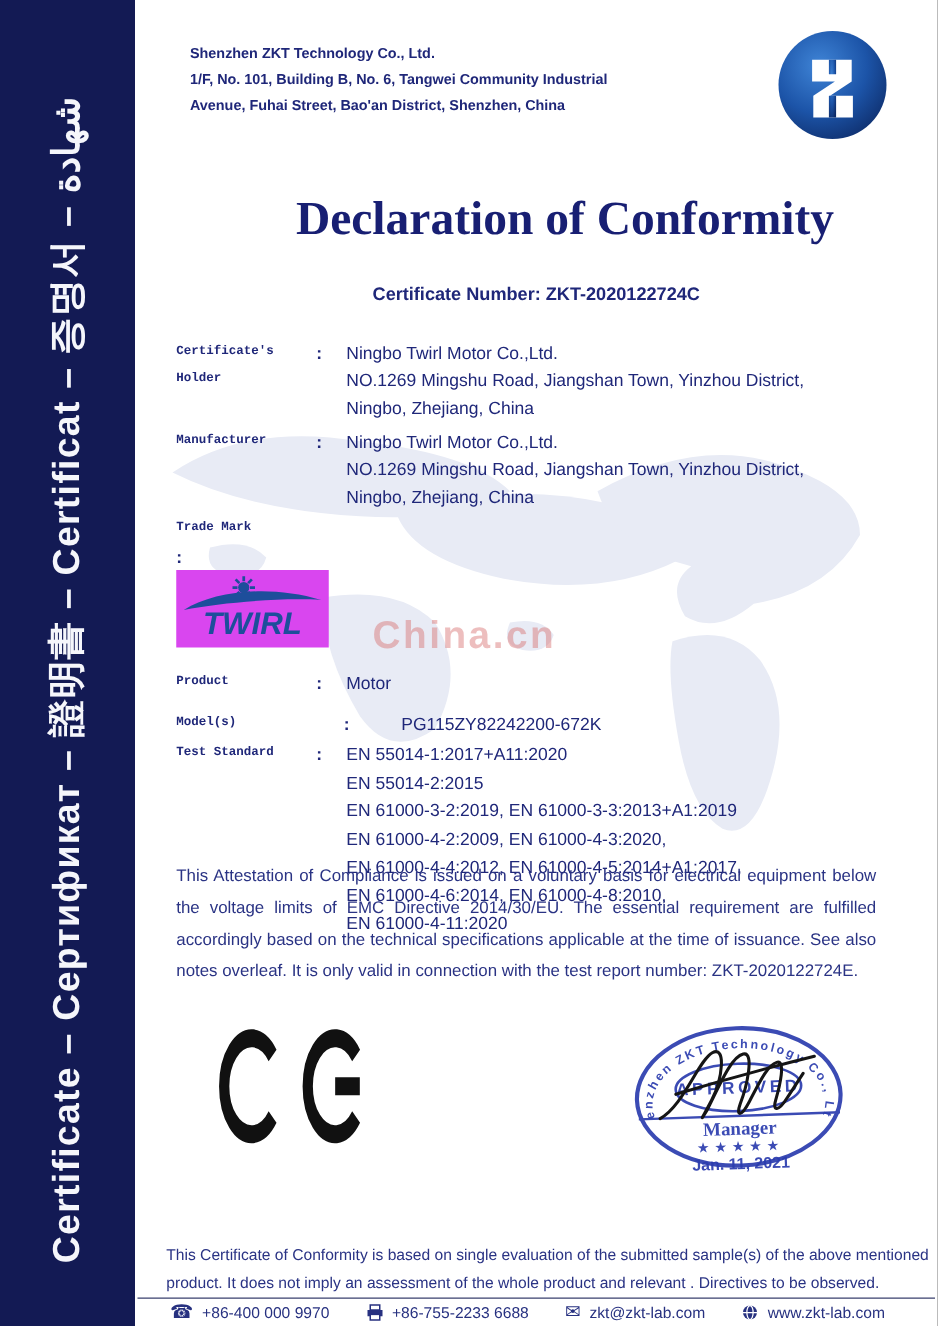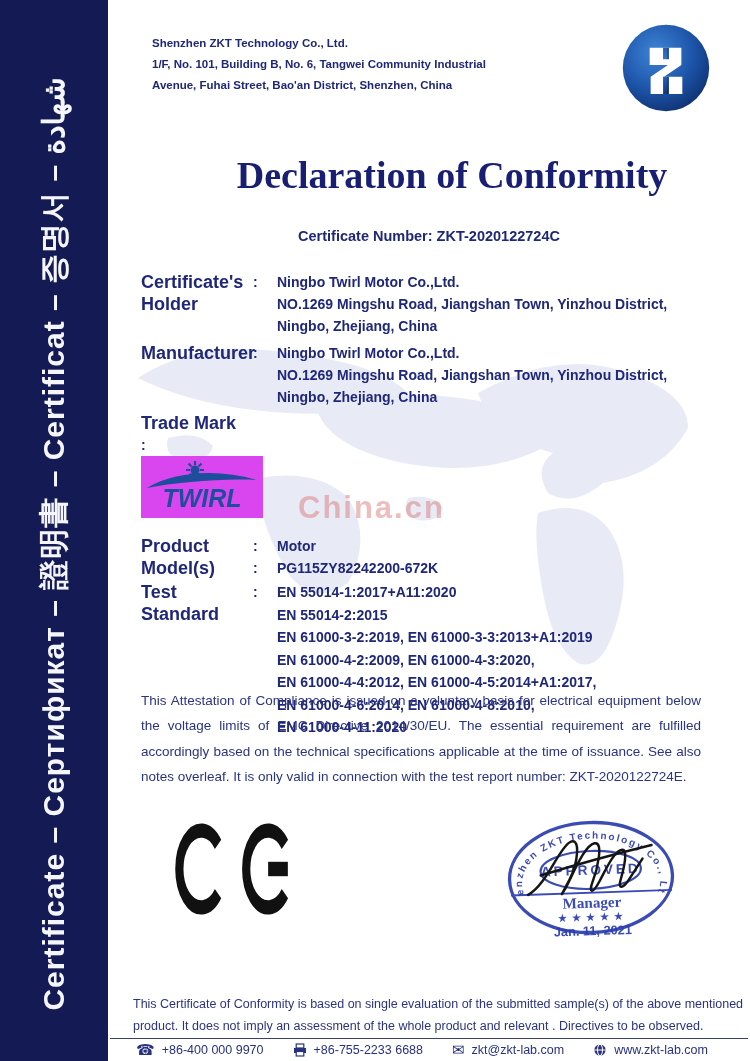--- a/index.html
+++ b/index.html
@@ -29,23 +29,23 @@
   
   .title {
     position:absolute; left:108px; top:153px; width:688px; text-align:center;
     font-family:"Liberation Serif", serif; font-weight:bold; font-size:38px; color:#181f73;
   }
   .cert-num { position:absolute; left:108px; top:228px; width:642px; text-align:center;
     font-size:14.5px; font-weight:bold; color:#1f2779; }
   
   .fields { position:absolute; left:141px; top:271px; width:578px; color:#1f2779; }
   .frow { display:flex; align-items:flex-start; }
-  .flabel { width:112px; font-size:18px; font-weight:bold; line-height:22px; flex:none; }
+  .flabel { width:112px; font-size:10px; font-weight:bold; line-height:22px; flex:none;font-family:Liberation Mono, monospace; }
   .fcolon { width:24px; font-size:14px; font-weight:bold; line-height:22px; flex:none; }
-  .fvalue { font-size:14px; font-weight:bold; line-height:22px; }
+  .fvalue { font-size:14px; font-weight:normal; line-height:22px; }
   .tm-box { width:122px; height:62px; background:#d946ef; display:flex; align-items:center; justify-content:center; }
   
   .attestation {
     position:absolute; left:141px; top:688px; width:560px;
     font-size:13.5px; line-height:25.3px; text-align:justify; color:#2a3384;
   }
   
   .ce { position:absolute; left:175px; top:821px; }
   
   .stamp { position:absolute; left:501px; top:810px; transform:rotate(-2deg); }
@@ -140,21 +140,21 @@
         </svg>
       </div>
     </div>
 
     <div class="frow" style="margin-top:17px;">
       <div class="flabel">Product</div>
       <div class="fcolon">:</div>
       <div class="fvalue">Motor</div>
     </div>
 
-    <div class="frow" style="margin-top:0;">
+    <div class="frow" style="margin-top:11px;gap:22px;">
       <div class="flabel">Model(s)</div>
       <div class="fcolon">:</div>
       <div class="fvalue">PG115ZY82242200-672K</div>
     </div>
 
     <div class="frow" style="margin-top:2px;">
       <div class="flabel">Test Standard</div>
       <div class="fcolon">:</div>
       <div class="fvalue" style="line-height:22.5px;">
         <div>EN 55014-1:2017+A11:2020</div>

